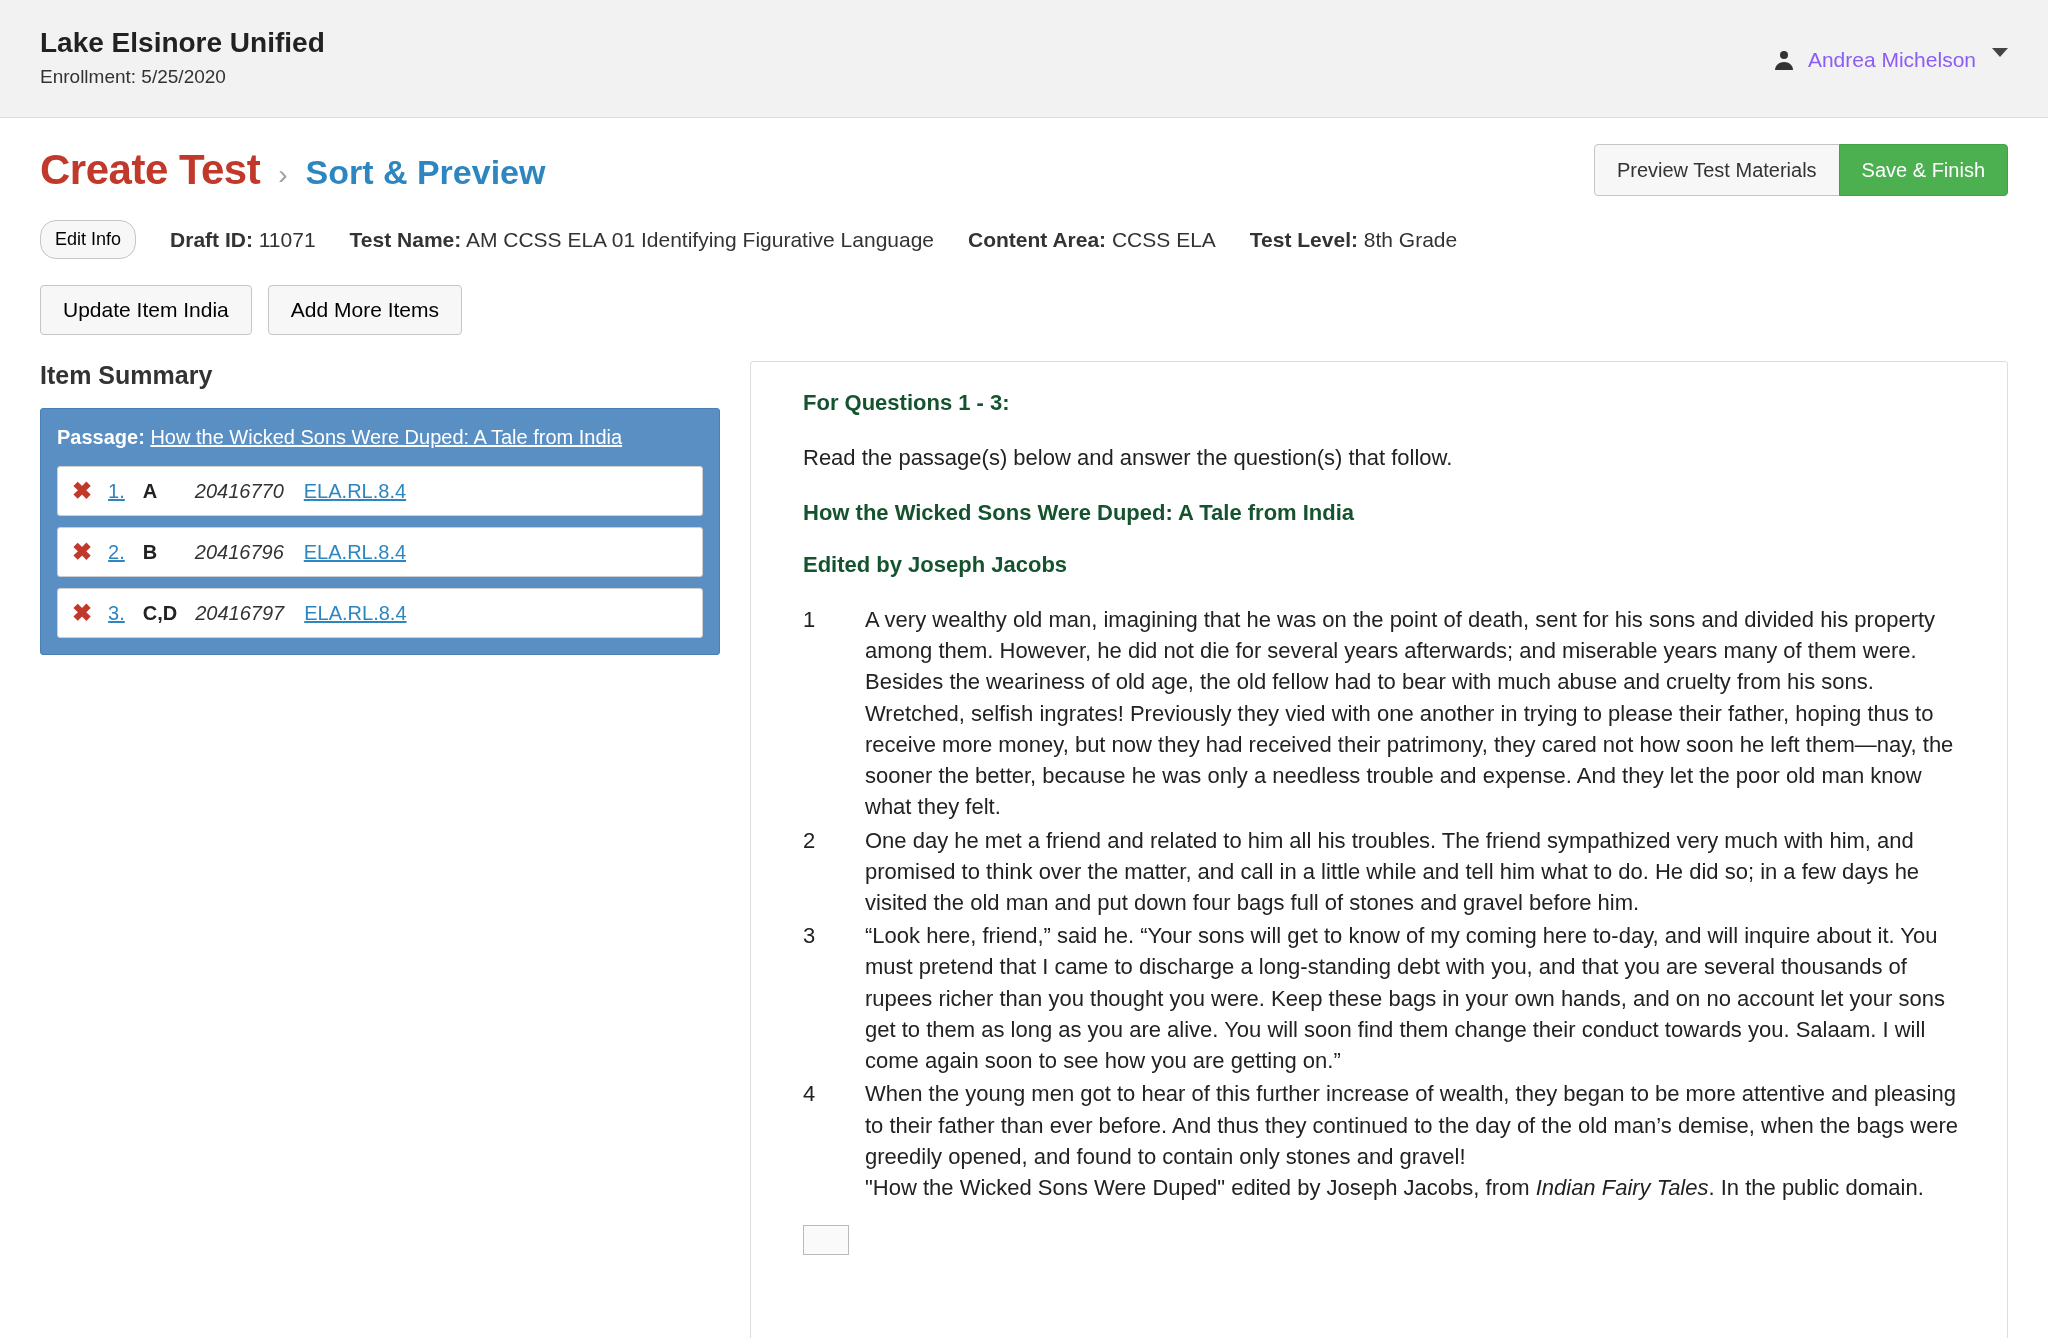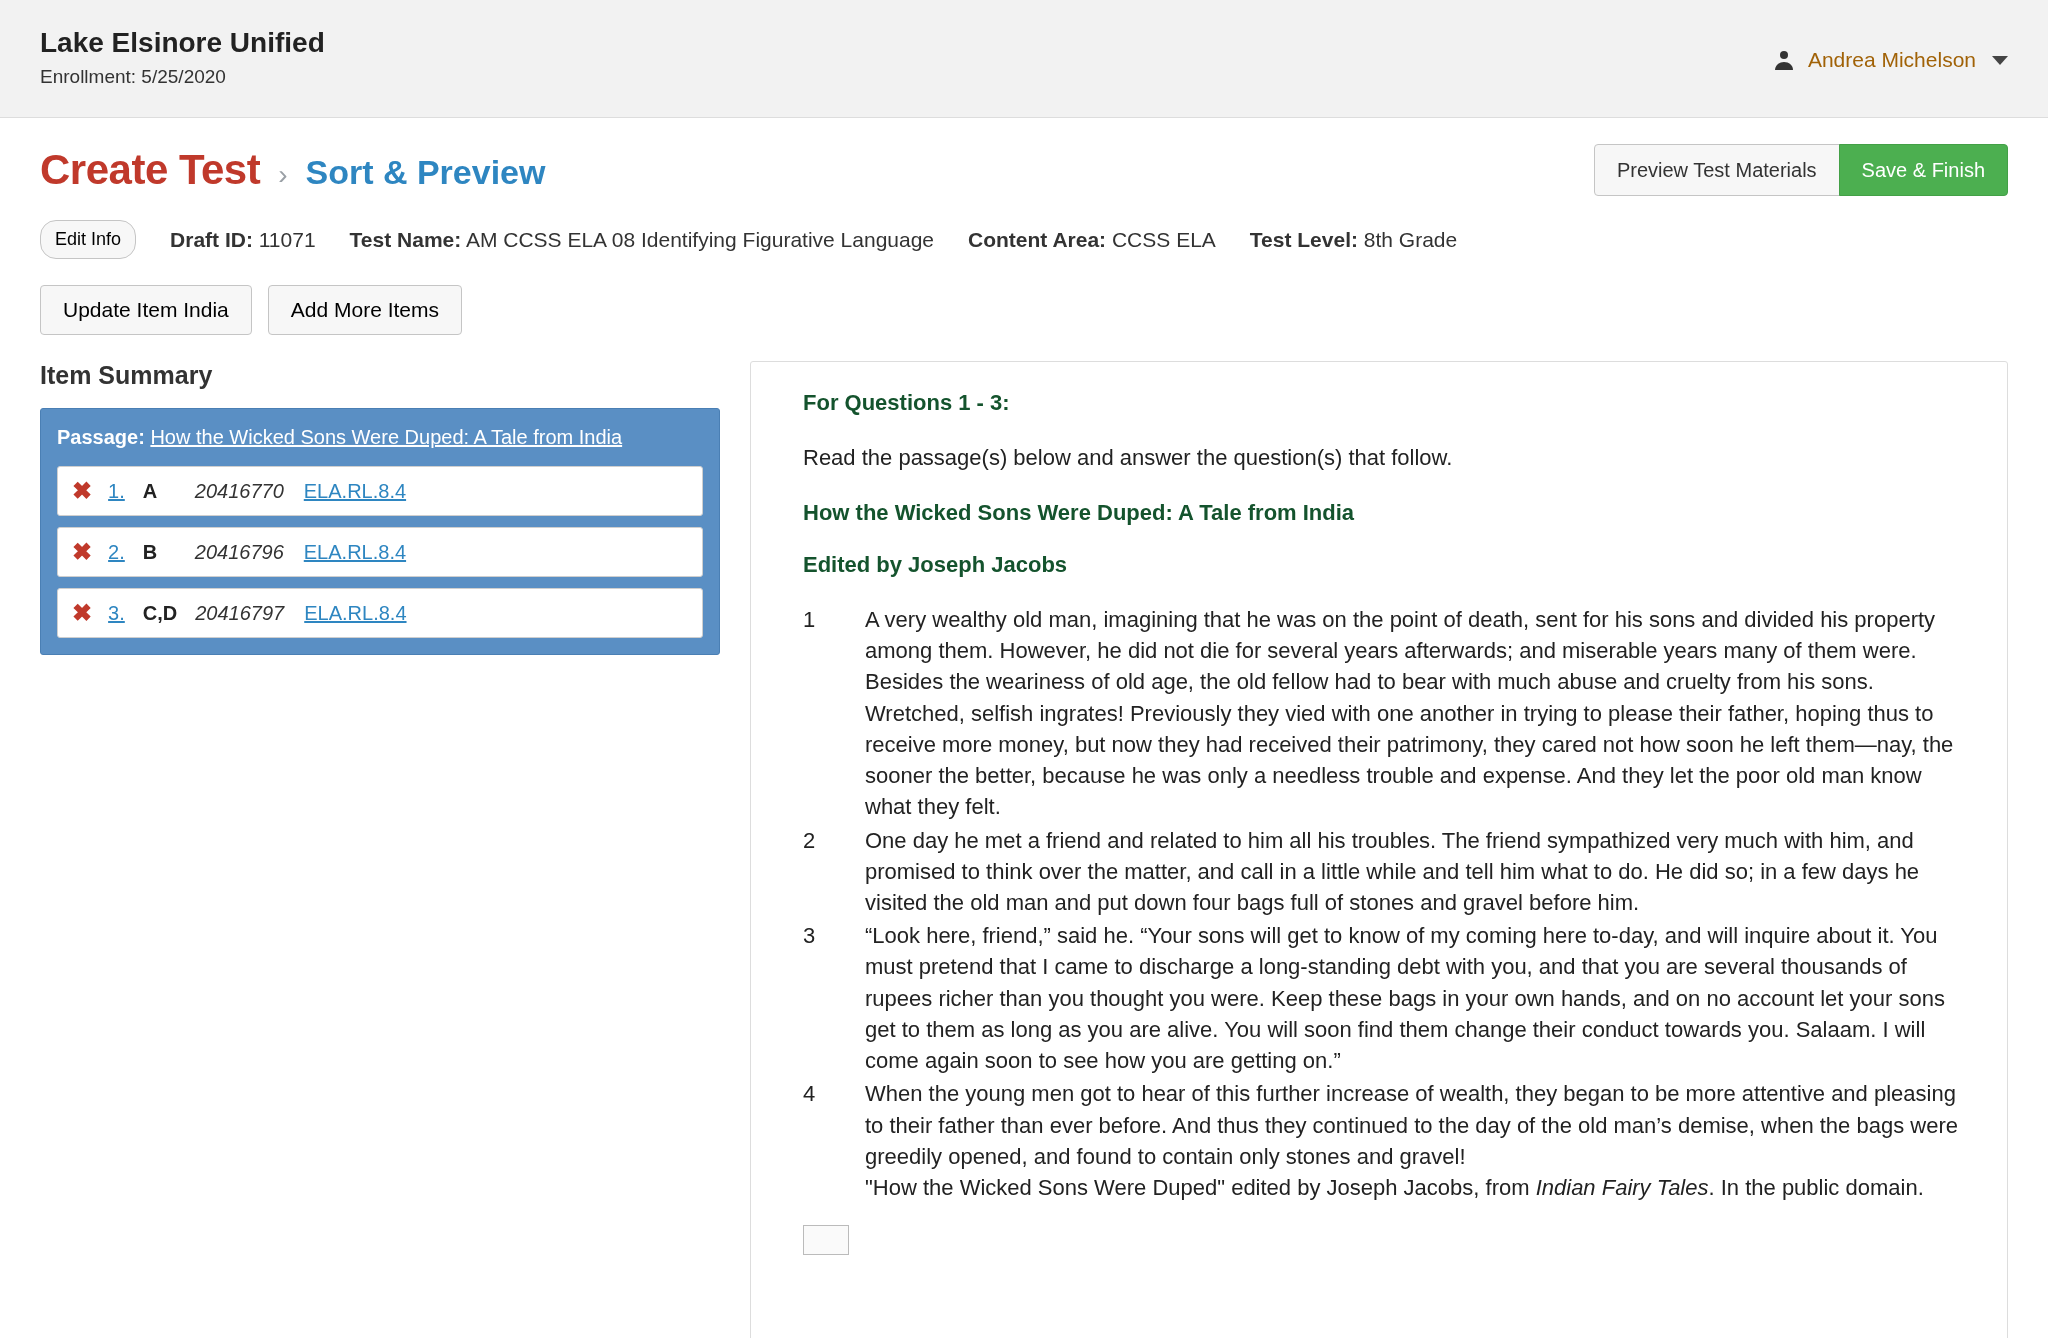--- a/index.html
+++ b/index.html
@@ -28,25 +28,24 @@
     color: #222;
     line-height: 1.2;
   }
   .district-enroll {
     font-size: 19px;
     color: #333;
     margin-top: 6px;
   }
   .user-menu {
     display: flex;
-    align-items: center;
     gap: 12px;
     margin-top: 22px;
     font-size: 21px;
-    color: #a16207;
+    color: #8b5cf6;
     cursor: pointer;
   }
   .user-icon svg { display: block; }
   .caret {
     width: 0; height: 0;
     border-left: 8px solid transparent;
     border-right: 8px solid transparent;
     border-top: 9px solid #444;
     margin-left: 4px;
   }
@@ -297,21 +296,21 @@
   </div>
 
   <div class="meta-row">
     <button class="btn-editinfo">Edit Info</button>
     <span class="meta-item">
       <b>Draft ID:</b>
       <span>11071</span>
     </span>
     <span class="meta-item">
       <b>Test Name:</b>
-      <span>AM CCSS ELA 08 Identifying Figurative Language</span>
+      <span>AM CCSS ELA 01 Identifying Figurative Language</span>
     </span>
     <span class="meta-item">
       <b>Content Area:</b>
       <span>CCSS ELA</span>
     </span>
     <span class="meta-item">
       <b>Test Level:</b>
       <span>8th Grade</span>
     </span>
   </div>

